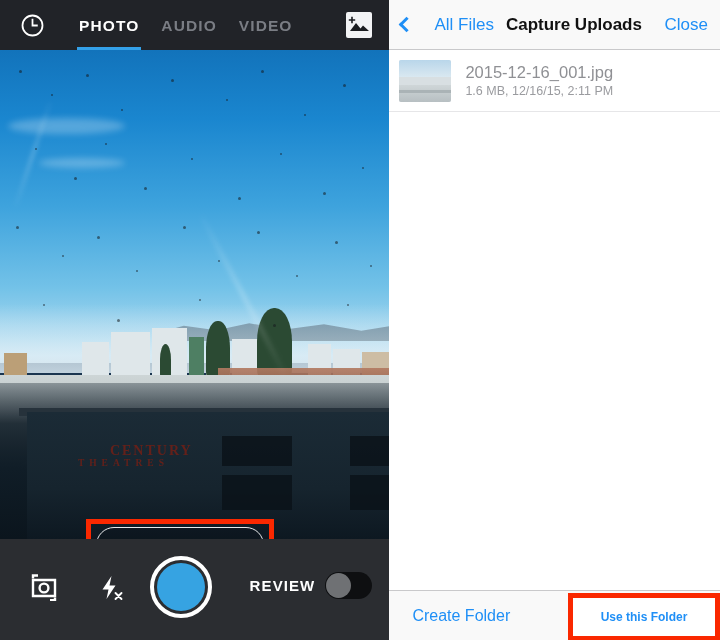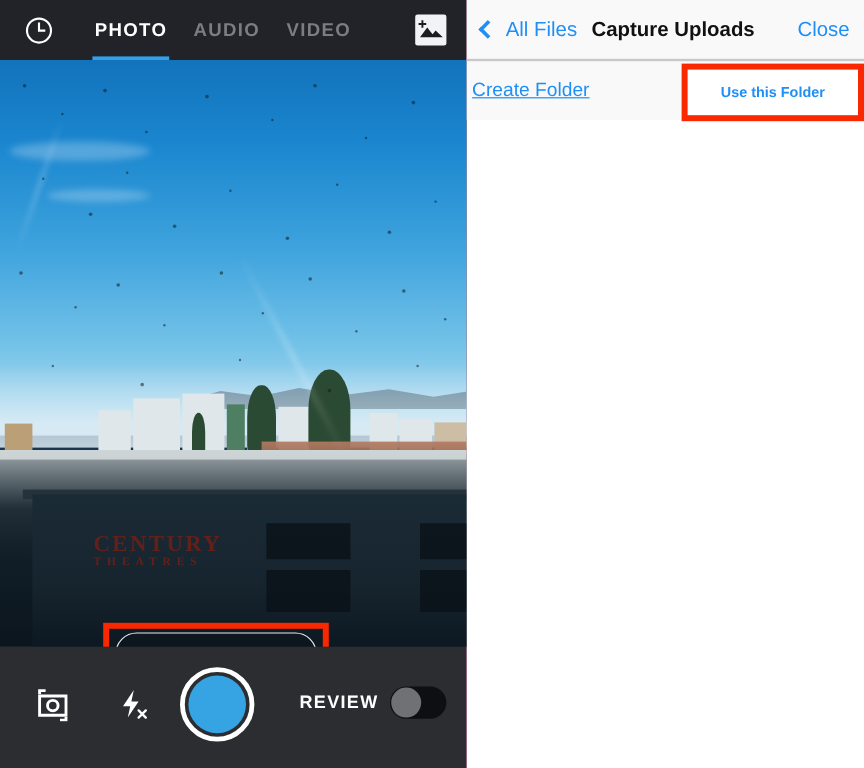--- a/index.html
+++ b/index.html
@@ -164,21 +164,21 @@
     position: absolute;
     left: 20%;
     top: 80.5%;
     color: #6a2018;
     font-family: "Liberation Serif", serif;
     font-weight: bold;
     letter-spacing: 2px;
     line-height: 1.05;
     opacity: .92;
   }
-  .sign .l1 { font-size: 19px; }
+  .sign .l1 { font-size: 14px; margin-left: 32px; }
   .sign .l2 { font-size: 9.5px; letter-spacing: 5px; margin-top: 1px; }
   .win {
     position: absolute;
     background: #0a1118;
     opacity: .8;
   }
   .dirt {
     position: absolute; inset: 0;
     pointer-events: none;
   }
@@ -284,21 +284,21 @@
     background: #f9f9f9;
     border-bottom: 1px solid #c9c9cb;
     display: flex;
     align-items: center;
     padding: 0 12px;
     position: relative;
   }
   .back-btn {
     display: flex;
     align-items: center;
-    gap: 7px;
+    gap: 20px;
     color: #1f8ff6;
     font-size: 17px;
     justify-content: flex-end;
   }
   .chev {
     display: inline-block;
     width: 11px; height: 11px;
     border-left: 3px solid #1f8ff6;
     border-bottom: 3px solid #1f8ff6;
     transform: rotate(45deg);
@@ -410,22 +410,21 @@
     flex: 0 0 50px;
     background: #f9f9f9;
     border-top: 1px solid #c9c9cb;
     display: flex;
     align-items: center;
     position: relative;
   }
   .create-folder {
     color: #1f8ff6;
     font-size: 16px;
-    margin-left: 4px;
-    text-decoration: underline;
+    margin-left: 23px;
   }
   .use-folder-highlight {
     position: absolute;
     right: 0px; top: 2px;
     width: 152px; height: 48px;
     border: 5px solid #fa2800;
     background: #ffffff;
     display: flex;
     align-items: center;
     justify-content: center;
@@ -598,20 +597,34 @@
     <div class="picker-nav">
       <div class="back-btn">
         <span class="chev"></span>
         <span>All Files</span>
       </div>
       <div class="nav-title">Capture Uploads</div>
       <div class="close-btn">Close</div>
     </div>
 
 
+    <div class="file-list">
+      <div class="file-row">
+        <div class="thumb">
+          <div class="t-sky"></div>
+          <div class="t-city"></div>
+          <div class="t-roof"></div>
+          <div class="t-bar"></div>
+        </div>
+        <div class="file-meta">
+          <div class="file-name">2015-12-16_001.jpg</div>
+          <div class="file-sub">1.6 MB, 12/16/15, 2:11 PM</div>
+        </div>
+      </div>
+    </div>
 
     <div class="picker-bottom">
       <div class="create-folder">Create Folder</div>
       <div class="use-folder-highlight">
         <div class="use-folder">Use this Folder</div>
       </div>
     </div>
   </div>
 </div>
 

